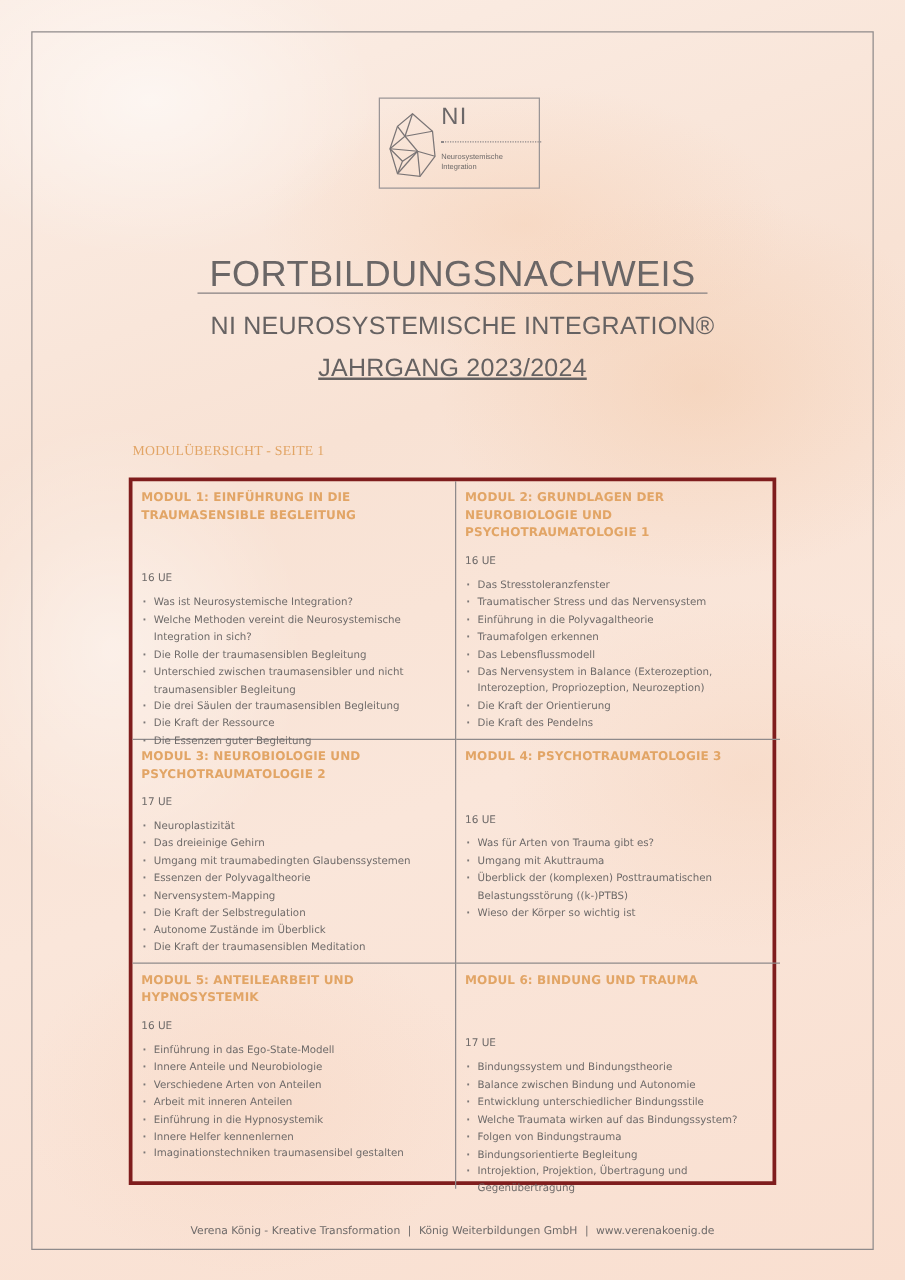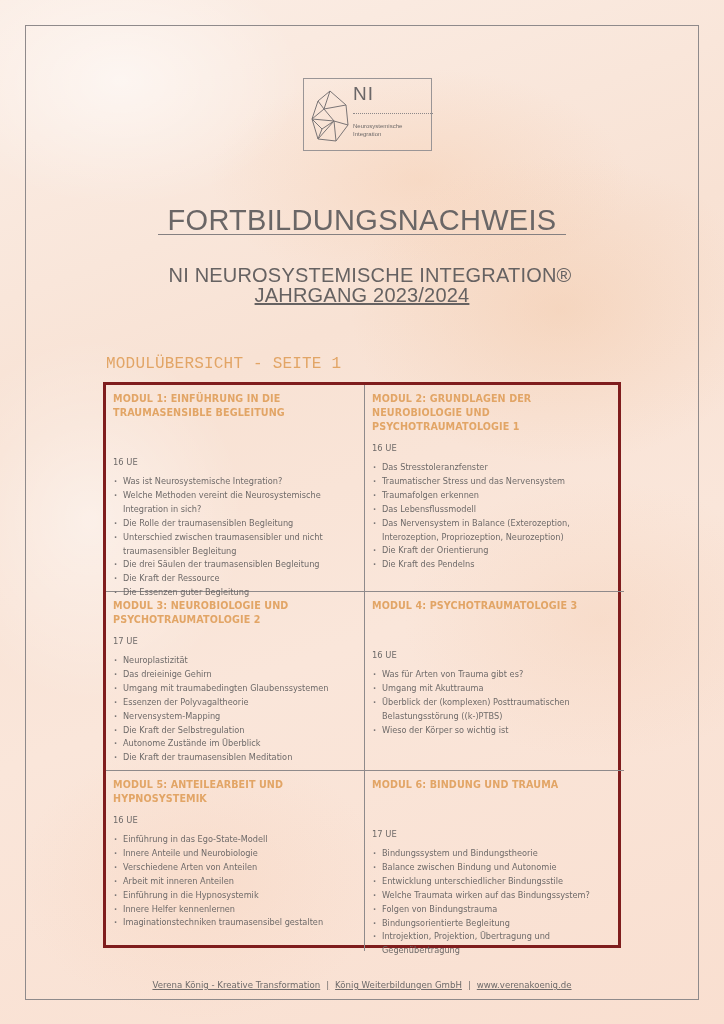--- a/index.html
+++ b/index.html
@@ -53,26 +53,26 @@
     }
     .rule {
       position: absolute; left: 158px; top: 234px; width: 408px;
       border-top: 1.5px solid #858081;
     }
     .subtitle {
       position: absolute; left: 0; width: 724px; text-align: center;
       font-family: "Liberation Sans", sans-serif;
       font-size: 20px; color: #666262; letter-spacing: 0.2px;
     }
-    .subtitle.s1 { top: 264px; padding-left: 16px; }
+    .subtitle.s1 { top: 250px; padding-left: 16px; }
     .subtitle.s2 { top: 284px; text-decoration: underline; }
     .section-heading {
       position: absolute; left: 106px; top: 355px;
-      font-family: Liberation Mono, monospace;
-      font-size: 16px; color: #e2a566; letter-spacing: 0.2px;
+      font-family: Liberation Serif, serif;
+      font-size: 11px; color: #e2a566; letter-spacing: 0.2px;
     }
     .grid {
       position: absolute; left: 103px; top: 382px;
       width: 518px; height: 566px;
       border: 3px solid #7f1d1d;
       display: grid;
       grid-template-columns: 259px 259px;
       grid-template-rows: 207px 179px 180px;
     }
     .cell { position: relative; padding: 7px 7px 0 7px; }
@@ -104,21 +104,20 @@
     ul.items li::before {
       content: "·";
       position: absolute; left: 1px; top: 0;
       font-weight: bold; color: #7a7676;
     }
     .footer {
       position: absolute; left: 0; width: 724px; top: 980px;
       text-align: center;
       font-size: 8.6px; color: #6e6a69;
       white-space: nowrap;
-      text-decoration: underline;
     }
     .footer .sep { margin: 0 6px; }
   </style>
 </head>
 <body>
 
 <div class="frame"></div>
 
 <div class="logo">
   <svg class="gem" width="40" height="56" viewBox="0 0 40 56" fill="none" stroke="#7a7576" stroke-width="1">
@@ -161,20 +160,21 @@
       <li>Die Essenzen guter Begleitung</li>
     </ul>
   </div>
 
   <div class="cell right row1">
     <div class="cell-title">MODUL 2: GRUNDLAGEN DER NEUROBIOLOGIE UND PSYCHOTRAUMATOLOGIE 1</div>
     <div class="cell-ue">16 UE</div>
     <ul class="items">
       <li>Das Stresstoleranzfenster</li>
       <li>Traumatischer Stress und das Nervensystem</li>
+      <li>Einführung in die Polyvagaltheorie</li>
       <li>Traumafolgen erkennen</li>
       <li>Das Lebensflussmodell</li>
       <li>Das Nervensystem in Balance (Exterozeption, Interozeption, Propriozeption, Neurozeption)</li>
       <li>Die Kraft der Orientierung</li>
       <li>Die Kraft des Pendelns</li>
     </ul>
   </div>
 
   <div class="cell left row2">
     <div class="cell-title">MODUL 3: NEUROBIOLOGIE UND PSYCHOTRAUMATOLOGIE 2</div>

